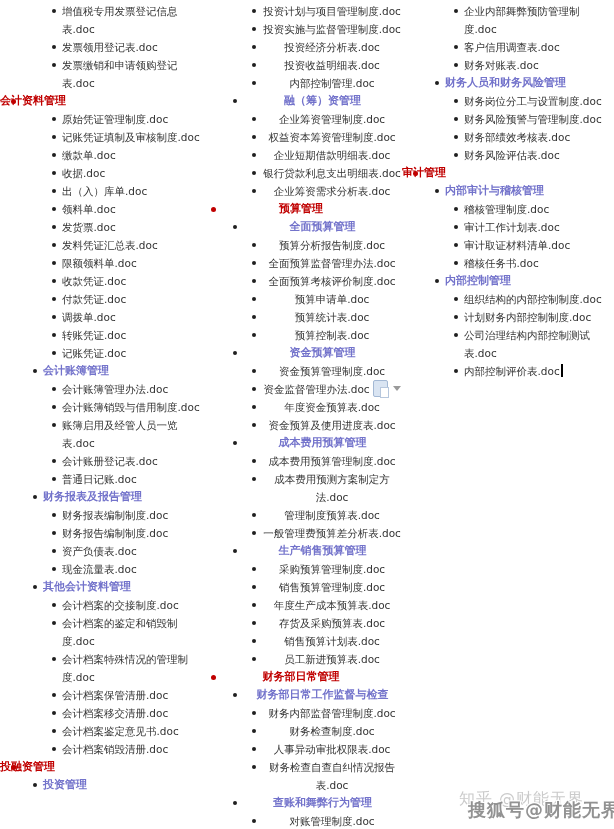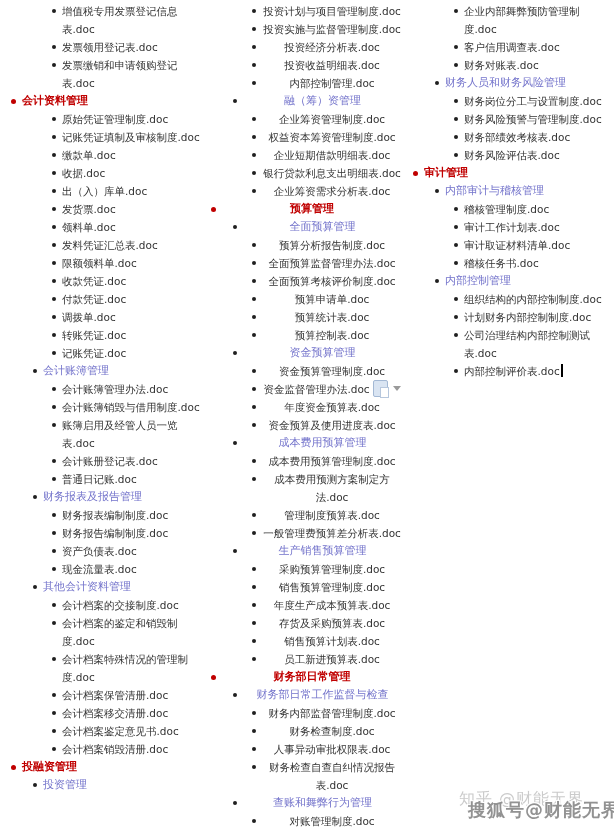--- a/index.html
+++ b/index.html
@@ -7,24 +7,24 @@
     width:614px;height:829px;position:relative;background:#ffffff;overflow:hidden;
     font-family:"DejaVu Sans","Liberation Sans",sans-serif;
     -webkit-font-smoothing:antialiased;
   }
   .col{position:absolute;top:2px;}
   .col-1{left:0;width:204px;}
   .col-2{left:200px;width:202px;text-align:center;}
   .col-3{left:402px;width:204px;}
   .item{position:relative;color:var(--doc_text);font-size:10.5px;line-height:18px;word-break:normal;}
   .item.sec{color:var(--section);font-weight:bold;font-size:11px;}
-  .item.sub{color:var(--subsection);font-weight:normal;font-size:11px;}
+  .item.sub{color:var(--subsection);font-weight:bold;font-size:11px;}
   .bullet{position:absolute;width:4px;height:4px;border-radius:50%;background:#1f1f1f;top:7px;}
   .sec .bullet{background:var(--section);width:5px;height:5px;top:6.5px;}
-  .lvl1{padding-left:22px;} .lvl1 .bullet{left:11px;}
+  .lvl1{} .lvl1 .bullet{left:11px;}
   .lvl2{padding-left:43px;} .lvl2 .bullet{left:33px;}
   .lvl3{padding-left:62px;} .lvl3 .bullet{left:52px;}
   
   .paste-icon{
     display:inline-block;width:13px;height:15px;position:relative;
     background:#d9e4f2;border:1px solid #a3b8d4;border-radius:2px;
     vertical-align:-4px;margin-left:3px;
   }
   .paste-icon::after{
     content:"";position:absolute;right:-2px;bottom:-2px;width:7px;height:9px;
@@ -58,22 +58,22 @@
 <div class="col col-1">
     <div class="item lvl3"><span class="bullet"></span><span class="txt">增值税专用发票登记信息表.doc</span></div>
     <div class="item lvl3"><span class="bullet"></span><span class="txt">发票领用登记表.doc</span></div>
     <div class="item lvl3"><span class="bullet"></span><span class="txt">发票缴销和申请领购登记表.doc</span></div>
     <div class="item lvl1 sec"><span class="bullet"></span><span class="txt">会计资料管理</span></div>
     <div class="item lvl3"><span class="bullet"></span><span class="txt">原始凭证管理制度.doc</span></div>
     <div class="item lvl3"><span class="bullet"></span><span class="txt">记账凭证填制及审核制度.doc</span></div>
     <div class="item lvl3"><span class="bullet"></span><span class="txt">缴款单.doc</span></div>
     <div class="item lvl3"><span class="bullet"></span><span class="txt">收据.doc</span></div>
     <div class="item lvl3"><span class="bullet"></span><span class="txt">出（入）库单.doc</span></div>
+    <div class="item lvl3"><span class="bullet"></span><span class="txt">领料单.doc</span></div>
     <div class="item lvl3"><span class="bullet"></span><span class="txt">发货票.doc</span></div>
-    <div class="item lvl3"><span class="bullet"></span><span class="txt">领料单.doc</span></div>
     <div class="item lvl3"><span class="bullet"></span><span class="txt">发料凭证汇总表.doc</span></div>
     <div class="item lvl3"><span class="bullet"></span><span class="txt">限额领料单.doc</span></div>
     <div class="item lvl3"><span class="bullet"></span><span class="txt">收款凭证.doc</span></div>
     <div class="item lvl3"><span class="bullet"></span><span class="txt">付款凭证.doc</span></div>
     <div class="item lvl3"><span class="bullet"></span><span class="txt">调拨单.doc</span></div>
     <div class="item lvl3"><span class="bullet"></span><span class="txt">转账凭证.doc</span></div>
     <div class="item lvl3"><span class="bullet"></span><span class="txt">记账凭证.doc</span></div>
     <div class="item lvl2 sub"><span class="bullet"></span><span class="txt">会计账簿管理</span></div>
     <div class="item lvl3"><span class="bullet"></span><span class="txt">会计账簿管理办法.doc</span></div>
     <div class="item lvl3"><span class="bullet"></span><span class="txt">会计账簿销毁与借用制度.doc</span></div>

